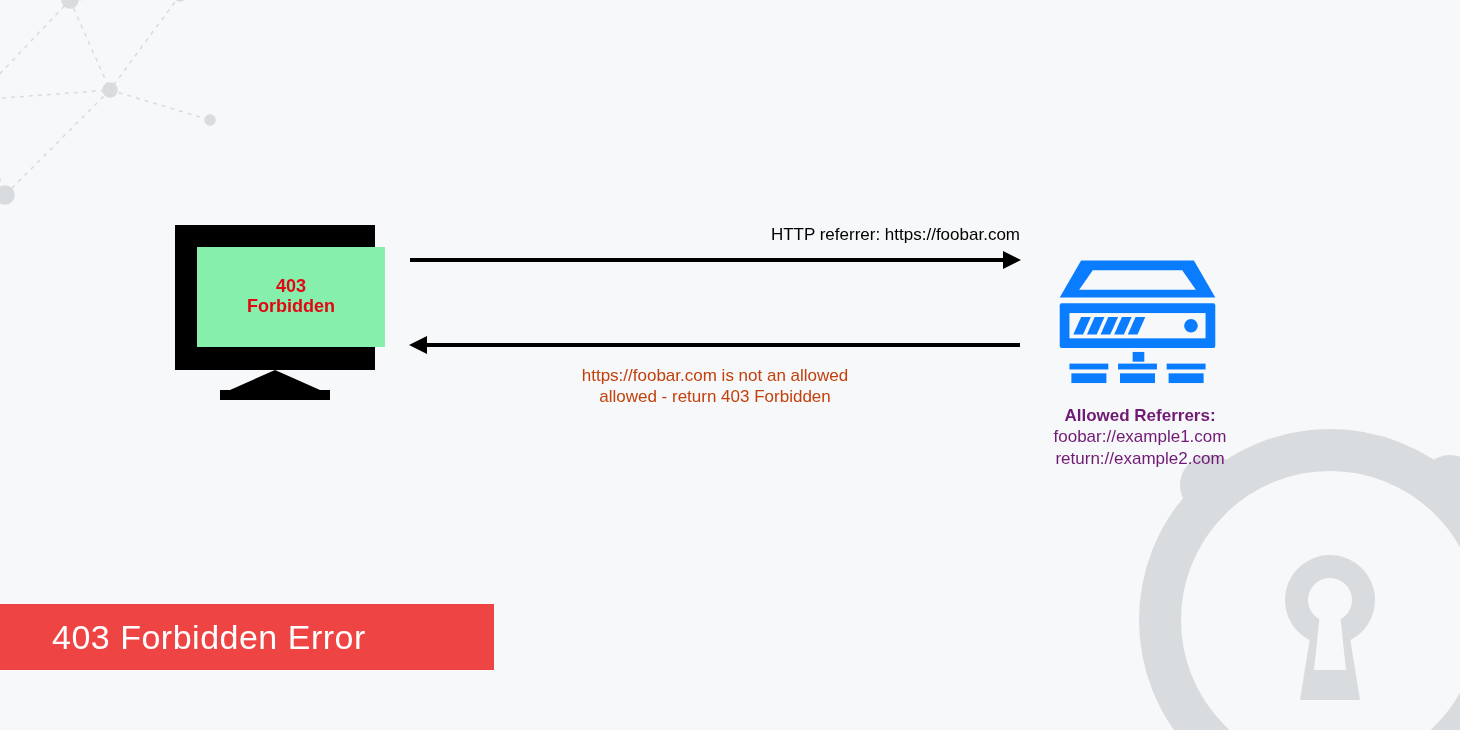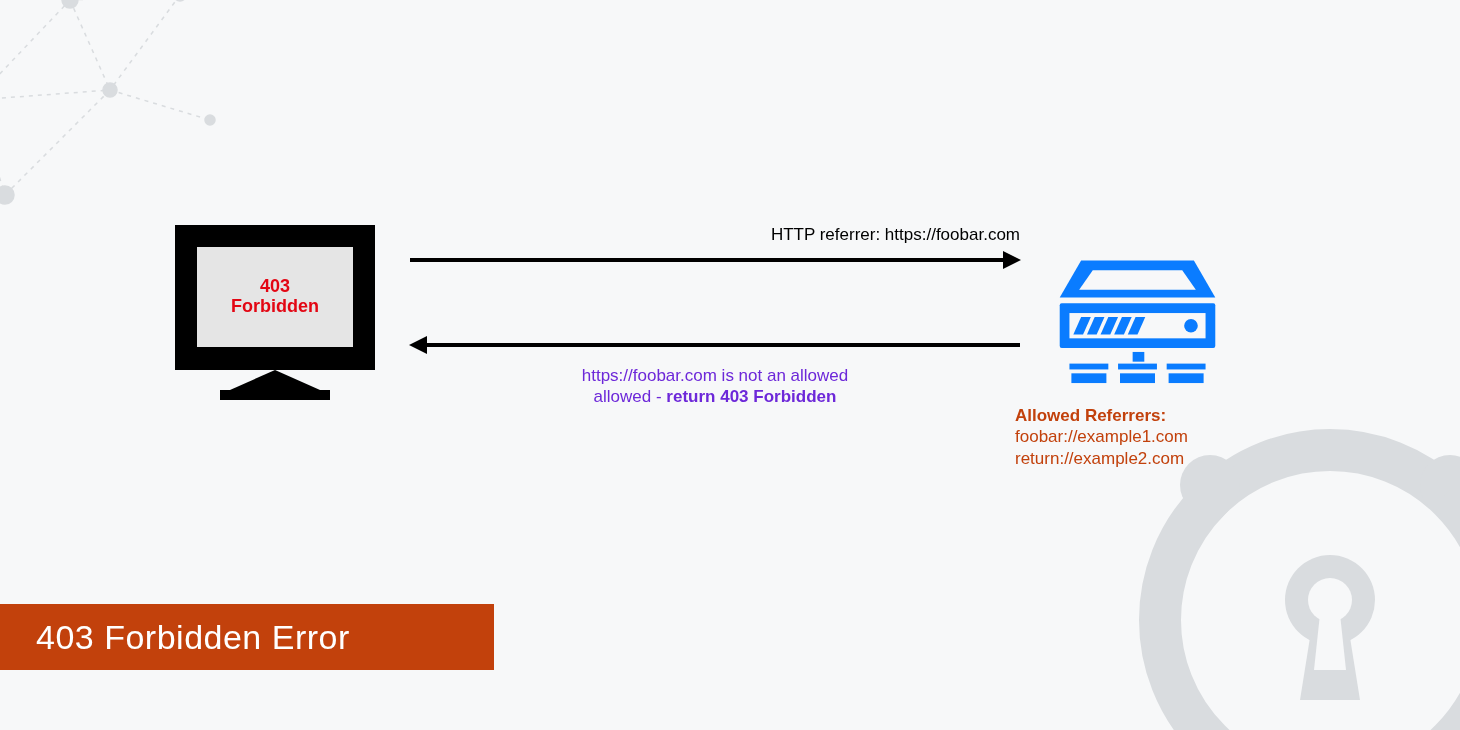--- a/index.html
+++ b/index.html
@@ -49,23 +49,23 @@
     left: 0; top: 0;
     width: 200px;
     height: 145px;
     background: #000;
     box-sizing: border-box;
   }
   .monitor-screen {
     position: absolute;
     left: 22px;
     top: 22px;
-    width: 156px;
+    width: 188px;
     height: 100px;
-    background: #e5e5e5;
+    background: #86efac;
     display: flex;
     align-items: center;
     justify-content: center;
   }
   .monitor-text {
     color: #e30613;
     text-align: center;
     font-weight: 700;
     font-size: 18px;
     line-height: 1.1;
@@ -107,24 +107,24 @@
     width: 175px;
     height: 175px;
   }
   .server svg { width: 175px; height: 175px; }
 
   .server-caption {
     position: absolute;
     left: 1015px;
     top: 405px;
     width: 250px;
-    text-align: left;
+    text-align: center;
     font-size: 17px;
     line-height: 1.25;
-    color: #c2410c;
+    color: #701a75;
   }
   .server-caption .hdr { font-weight: 700; display: block; }
 
   
   .arrow {
     position: absolute;
     height: 0;
   }
   .arrow-line {
     position: absolute;
@@ -173,39 +173,39 @@
     font-size: 17px;
     color: #000;
   }
   .arrow-bot-label {
     position: absolute;
     left: 410px;
     top: 365px;
     width: 610px;
     text-align: center;
     font-size: 17px;
-    color: #6d28d9;
+    color: #c2410c;
     line-height: 1.25;
   }
-  .arrow-bot-label .l2b { font-weight: 700; }
+  .arrow-bot-label .l2b { font-weight: 400; }
 
   
   .title-bar {
     position: absolute;
     left: 0;
     top: 604px;
     height: 66px;
     width: 494px;
-    background: #c2410c;
+    background: #ef4444;
     color: #fff;
     font-size: 34px;
     font-weight: 400;
     display: flex;
     align-items: center;
-    padding-left: 36px;
+    padding-left: 52px;
     box-sizing: border-box;
     letter-spacing: 0.5px;
   }
 </style>
 </head>
 <body>
 
 <div class="stage">
 
   <svg class="deco-net" viewBox="0 0 400 280">

